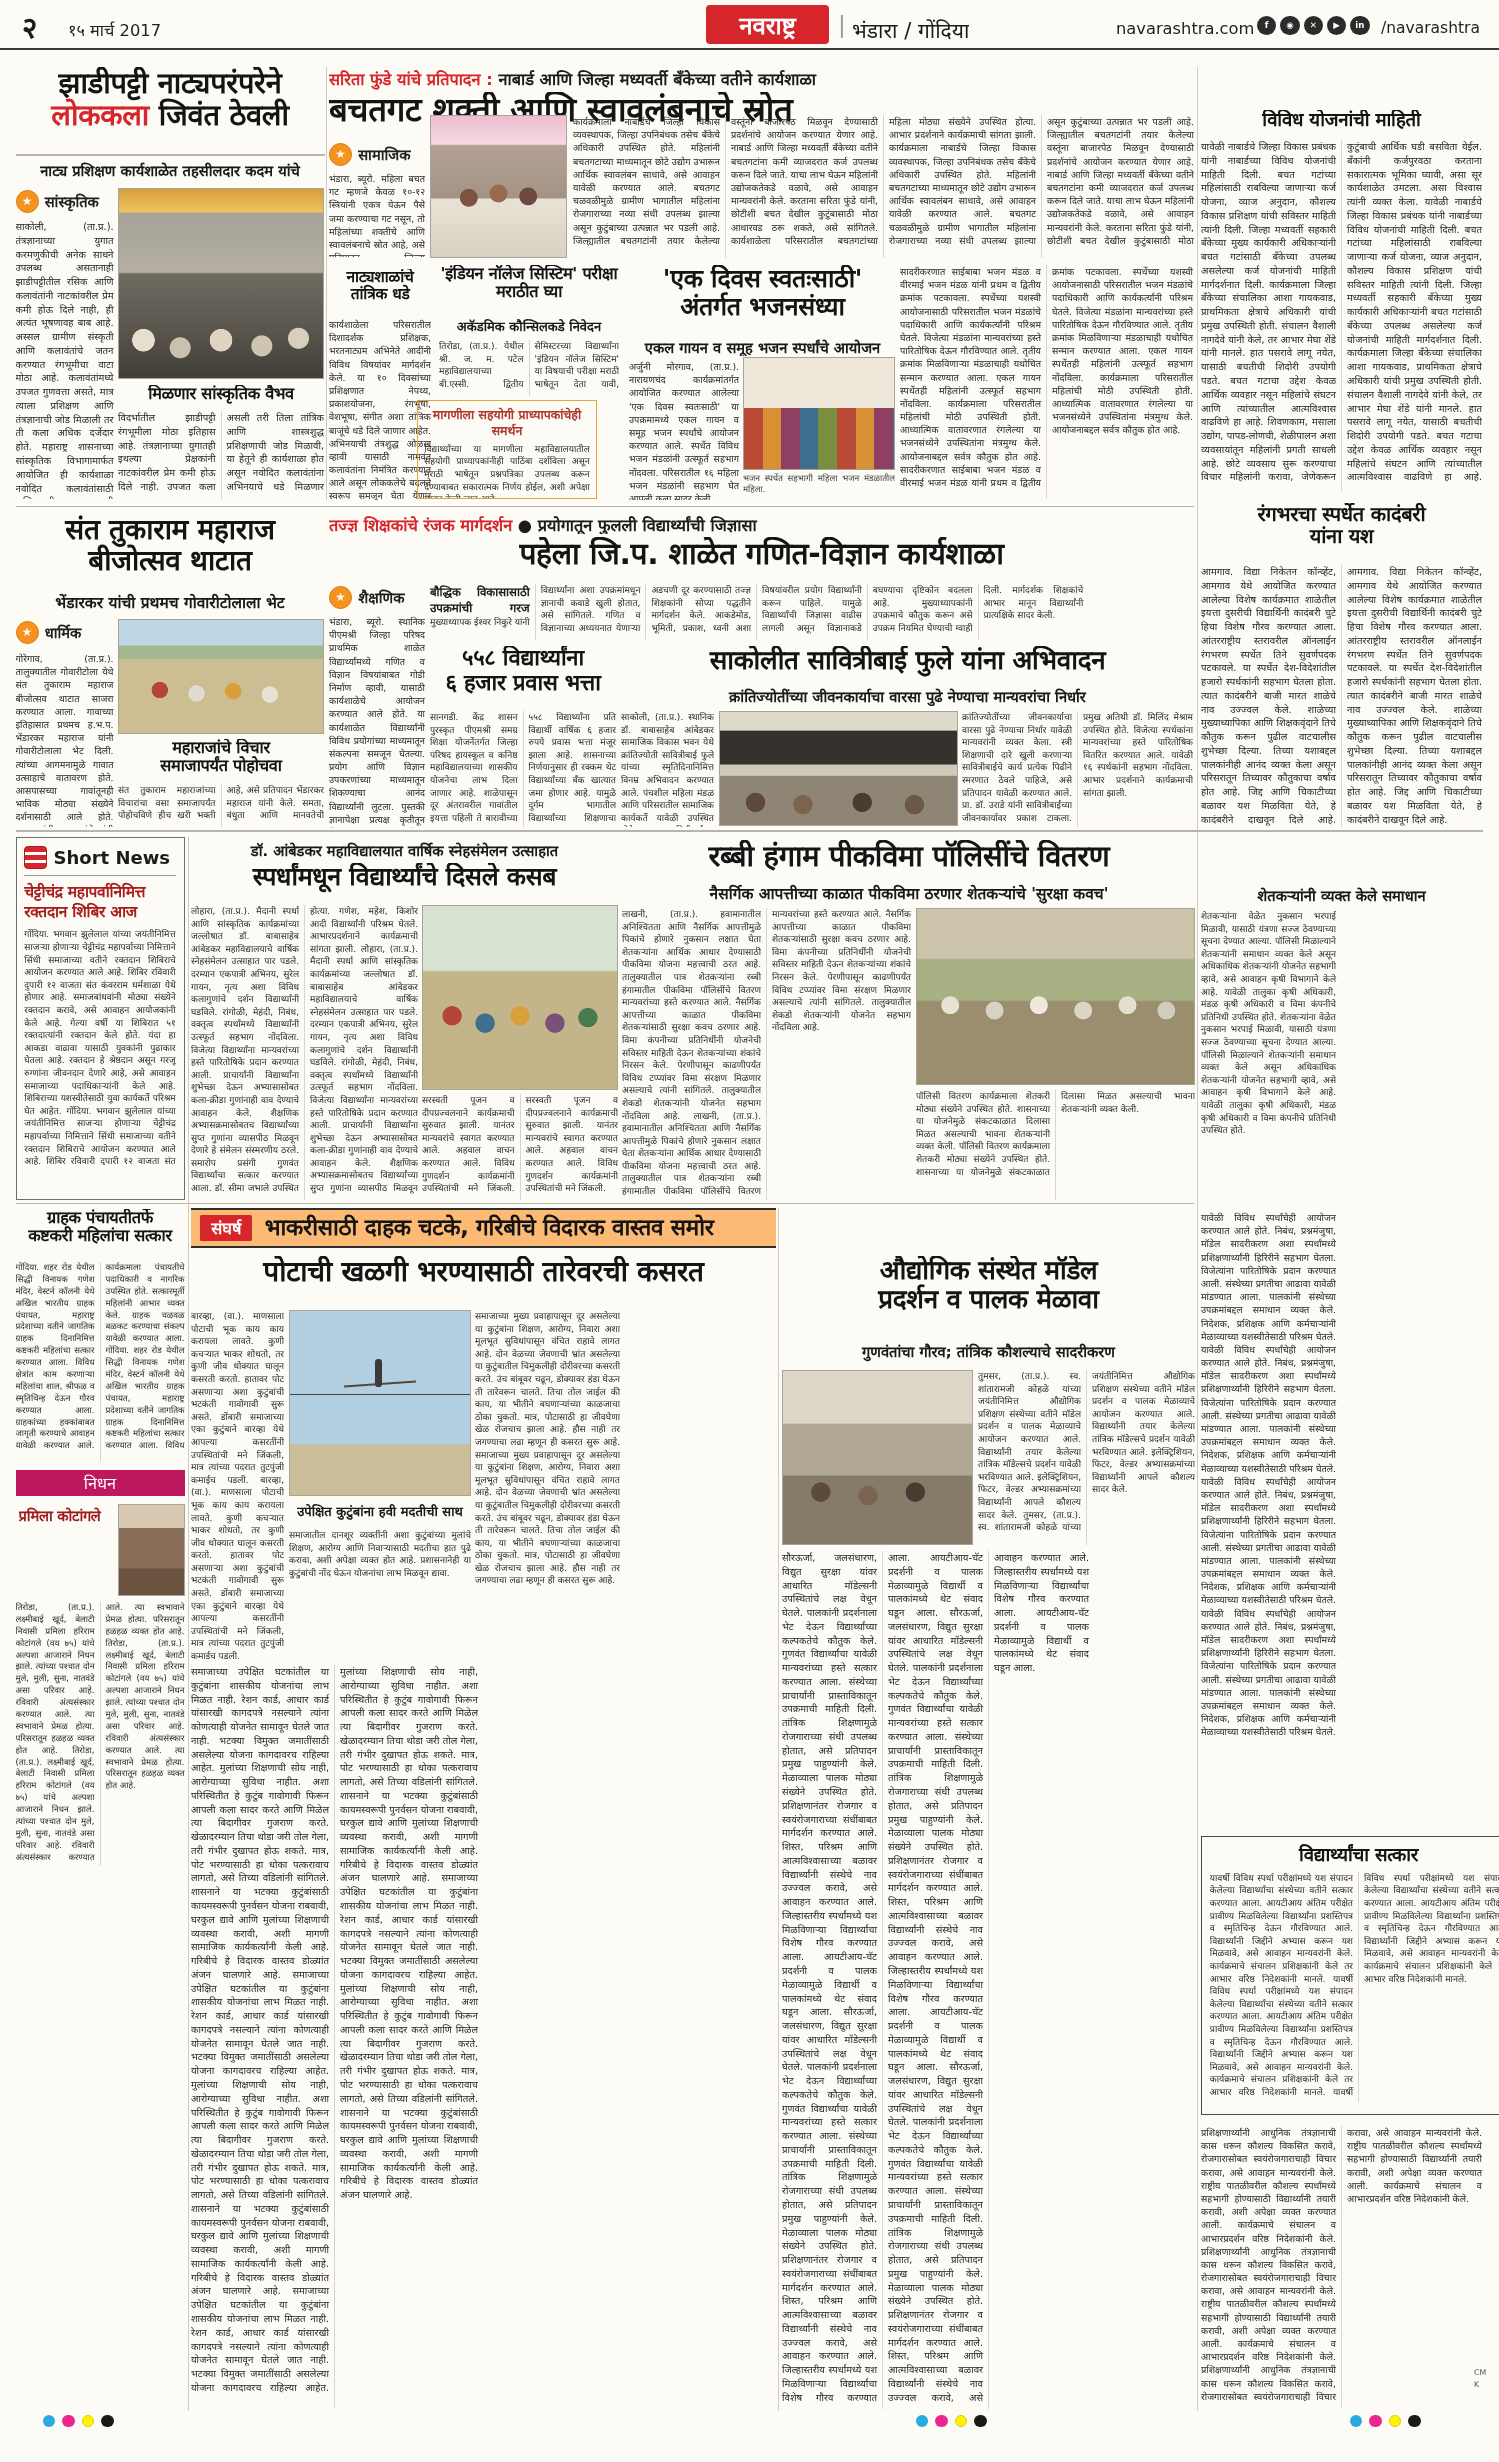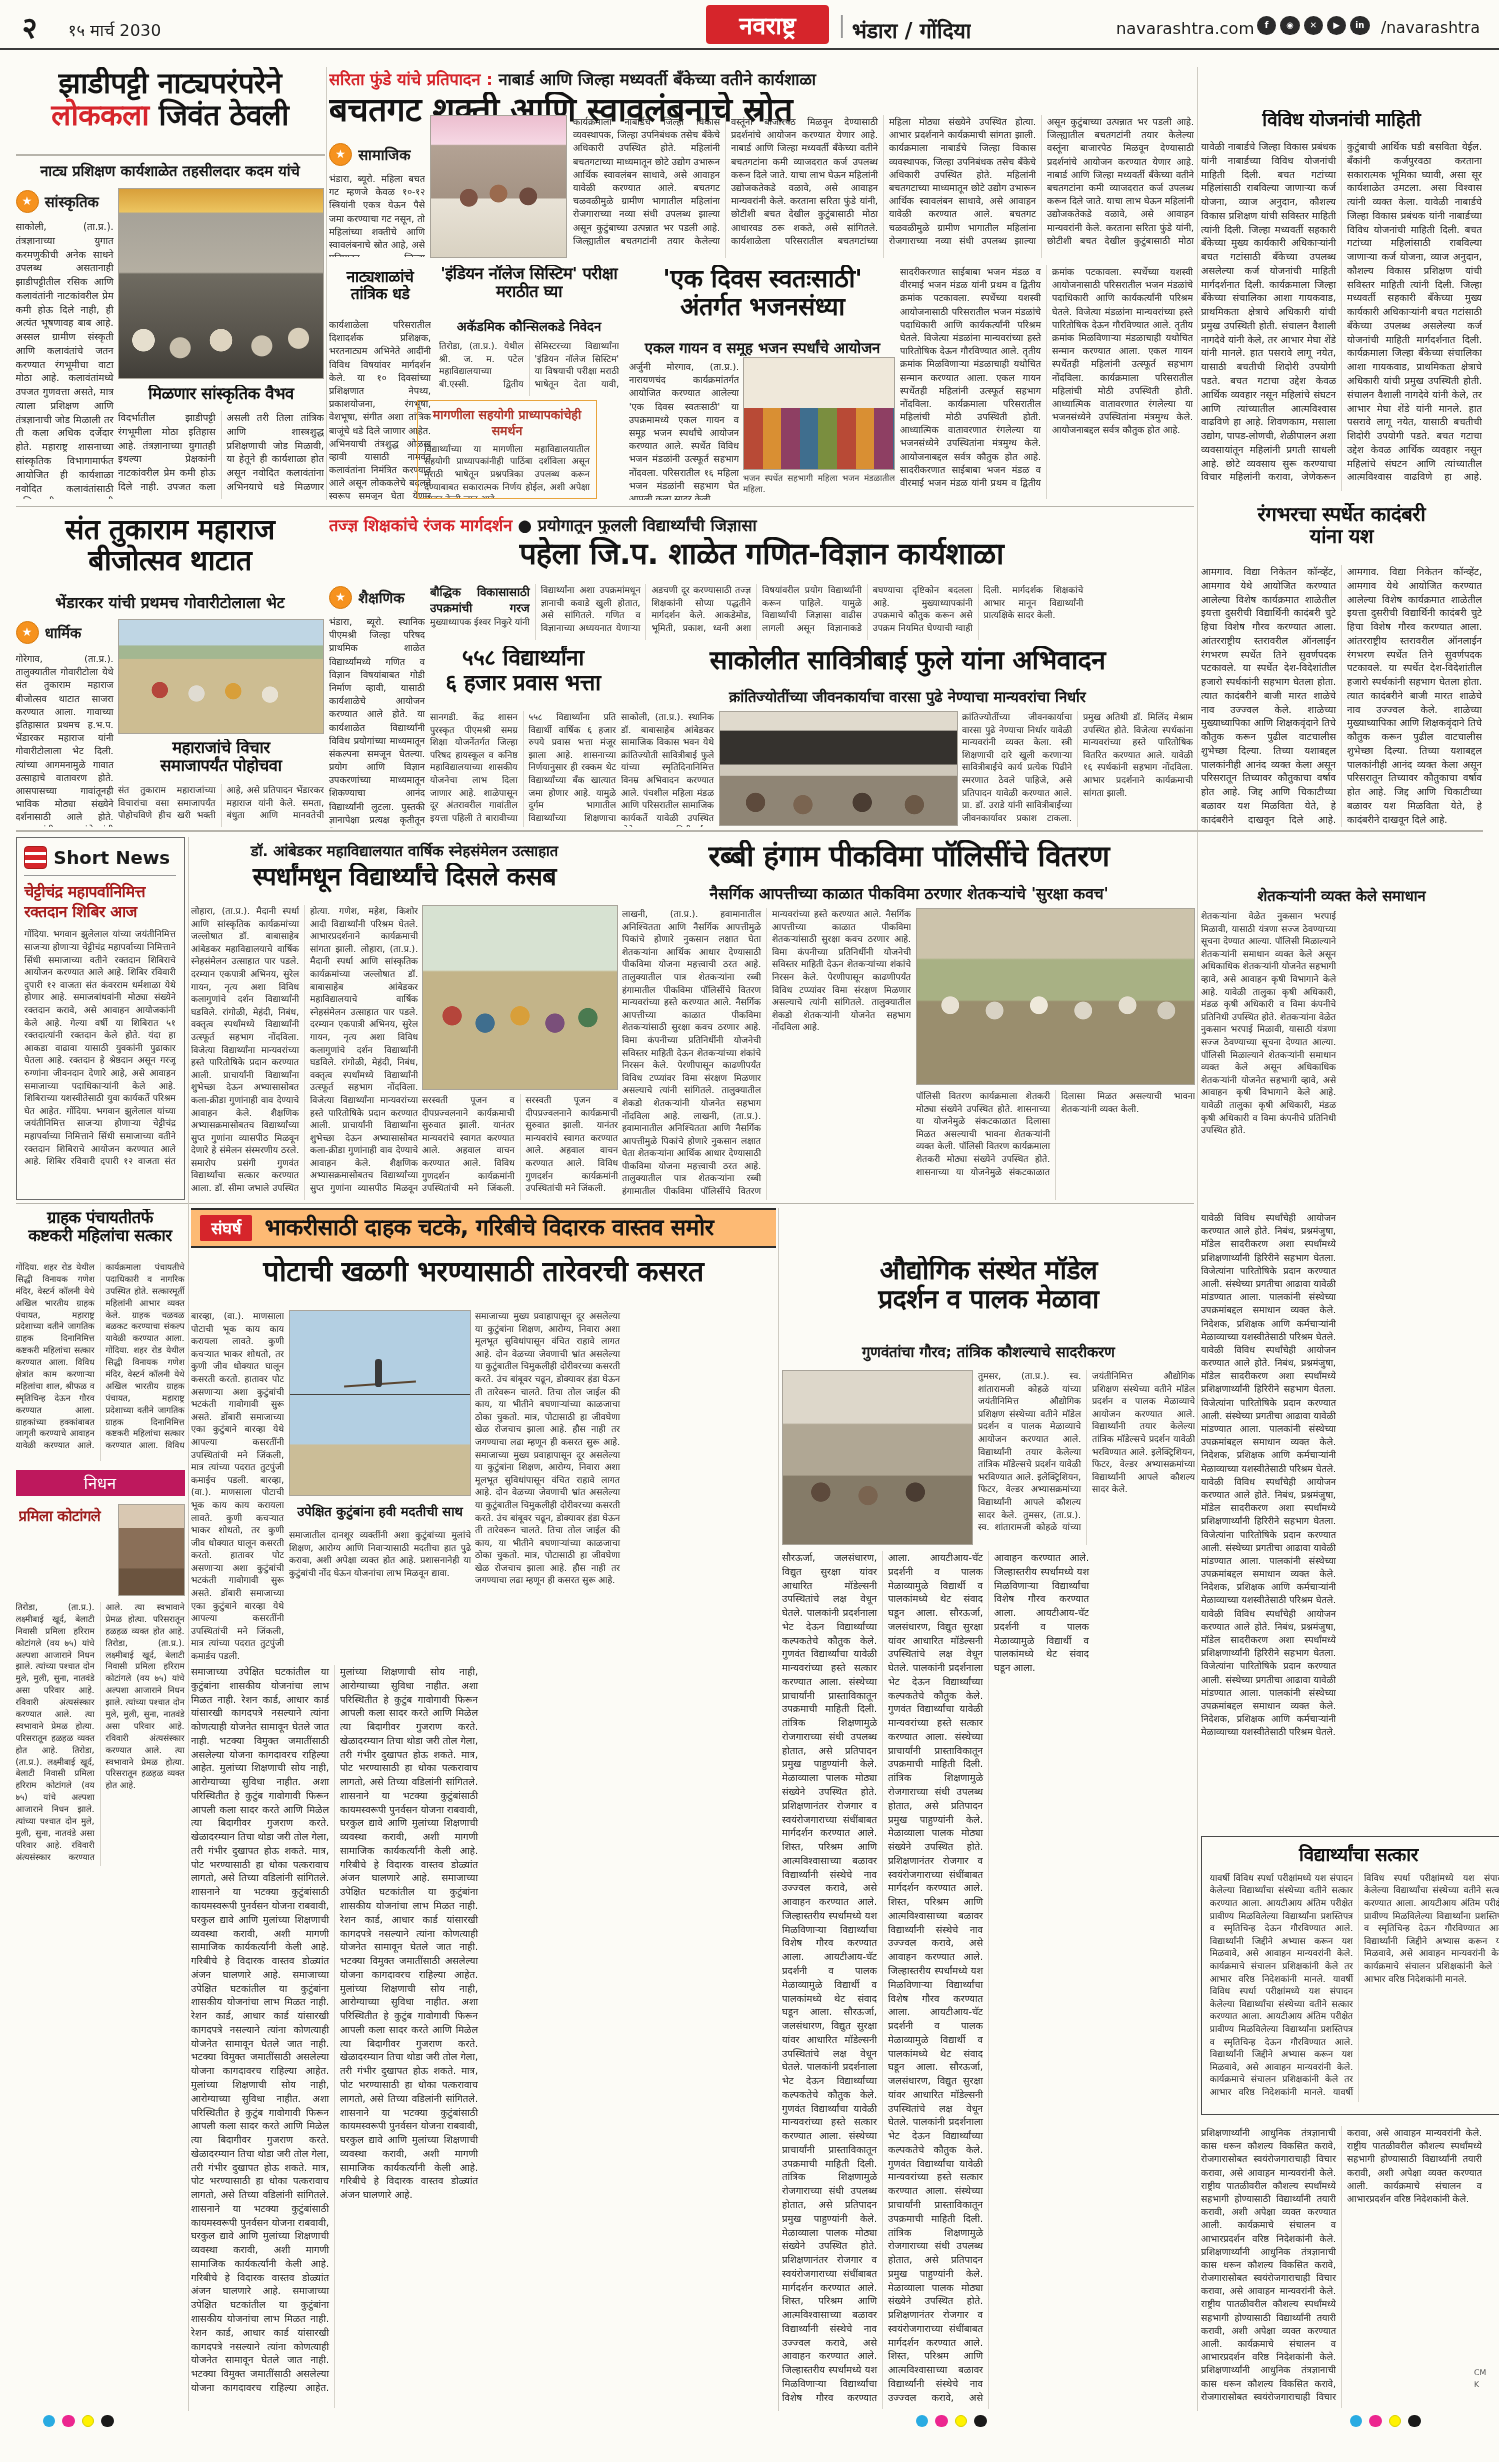--- a/index.html
+++ b/index.html
@@ -37,24 +37,24 @@
   .news-ic{width:23px;height:23px;min-width:23px;border-radius:3.9px;background:#d6252b;
            background-image:repeating-linear-gradient(180deg,transparent 0 5.4px,#fff 5.4px 7.8px);border:0.8px solid #a81d1d}
 </style>
 </head>
 <body>
 
 <div class="page">
 
   <div class="masthead">
     <div class="abs" style="left:22px;top:6.2px;font-size:29.5px;font-weight:bold">२</div>
-    <div class="abs" style="left:68px;top:18.6px;font-size:16.3px;color:#222">१५ मार्च 2030</div>
+    <div class="abs" style="left:68px;top:18.6px;font-size:16.3px;color:#222">१५ मार्च 2017</div>
     <div class="logo">नवराष्ट्र</div>
     <div class="abs" style="left:838px;top:12.4px;font-size:23px;color:#999">|</div>
-    <div class="abs" style="left:852px;top:15.5px;font-size:21px;font-weight:bold">भंडारा / गोंदिया</div>
+    <div class="abs" style="left:852px;top:15.5px;font-size:21px;font-weight:normal">भंडारा / गोंदिया</div>
     <div class="abs" style="left:1116px;top:18.6px;font-size:16.3px;color:#222">navarashtra.com</div>
     <div class="abs" style="left:1257px;top:15.5px;width:124px">
       <span class="soc">f</span><span class="soc">◉</span><span class="soc">✕</span><span class="soc">▶</span><span class="soc">in</span>
     </div>
     <div class="abs" style="left:1381px;top:19.4px;font-size:15.5px;color:#222">/navarashtra</div>
   </div>
 
   <div class="rule-v" style="left:326px;top:67px;height:433px"></div>
   <div class="rule-v" style="left:1197px;top:67px;height:2344px"></div>
   <div class="rule-h" style="left:15.5px;top:506px;width:1178px;height:0.8px"></div>

